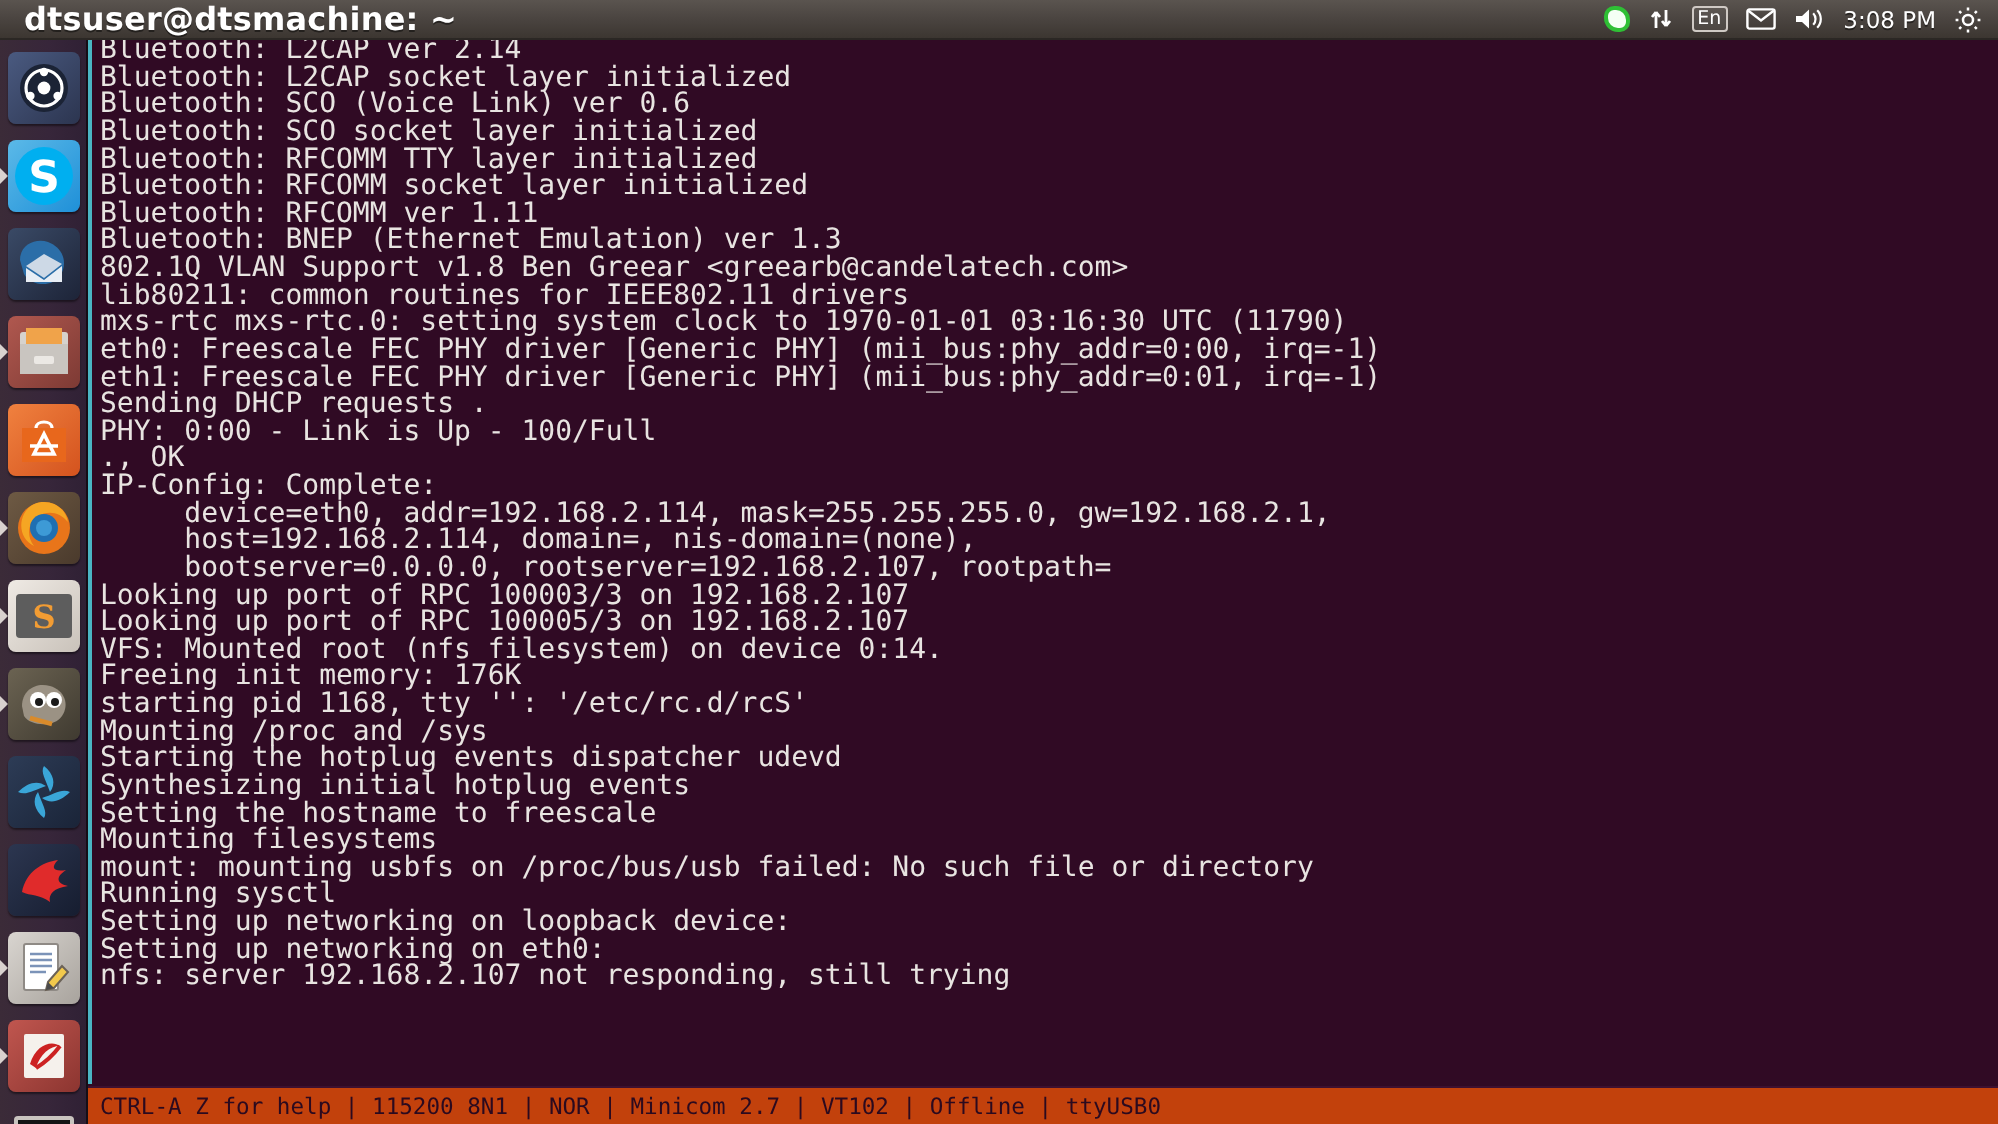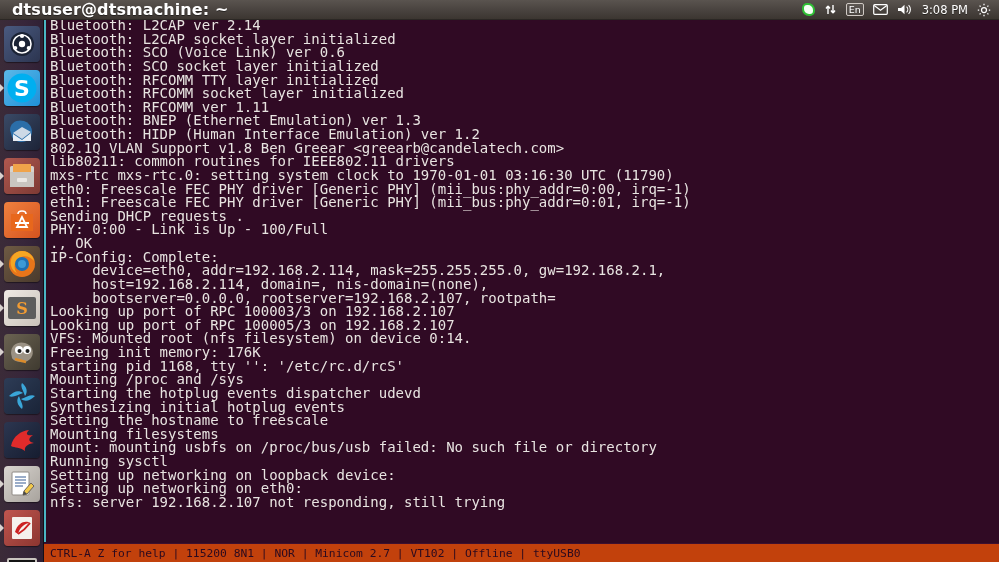--- a/index.html
+++ b/index.html
@@ -391,21 +391,20 @@
 
     <div id="term-body">
       <div class="tline">Bluetooth: L2CAP ver 2.14</div>
       <div class="tline">Bluetooth: L2CAP socket layer initialized</div>
       <div class="tline">Bluetooth: SCO (Voice Link) ver 0.6</div>
       <div class="tline">Bluetooth: SCO socket layer initialized</div>
       <div class="tline">Bluetooth: RFCOMM TTY layer initialized</div>
       <div class="tline">Bluetooth: RFCOMM socket layer initialized</div>
       <div class="tline">Bluetooth: RFCOMM ver 1.11</div>
       <div class="tline">Bluetooth: BNEP (Ethernet Emulation) ver 1.3</div>
-      <div class="tline">Bluetooth: HIDP (Human Interface Emulation) ver 1.2</div>
       <div class="tline">802.1Q VLAN Support v1.8 Ben Greear &lt;greearb@candelatech.com&gt;</div>
       <div class="tline">lib80211: common routines for IEEE802.11 drivers</div>
       <div class="tline">mxs-rtc mxs-rtc.0: setting system clock to 1970-01-01 03:16:30 UTC (11790)</div>
       <div class="tline">eth0: Freescale FEC PHY driver [Generic PHY] (mii_bus:phy_addr=0:00, irq=-1)</div>
       <div class="tline">eth1: Freescale FEC PHY driver [Generic PHY] (mii_bus:phy_addr=0:01, irq=-1)</div>
       <div class="tline">Sending DHCP requests .</div>
       <div class="tline">PHY: 0:00 - Link is Up - 100/Full</div>
       <div class="tline">., OK</div>
       <div class="tline">IP-Config: Complete:</div>
       <div class="tline">     device=eth0, addr=192.168.2.114, mask=255.255.255.0, gw=192.168.2.1,</div>

